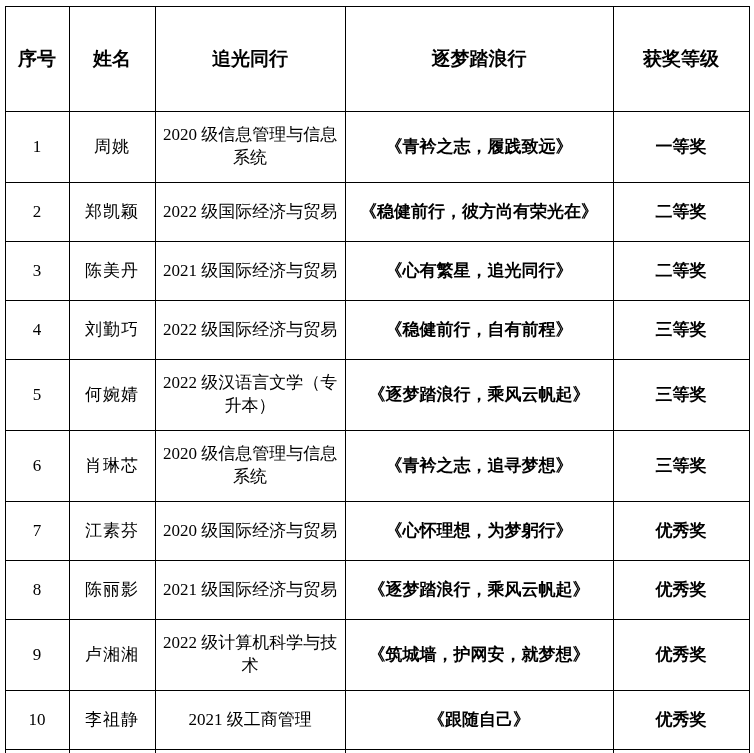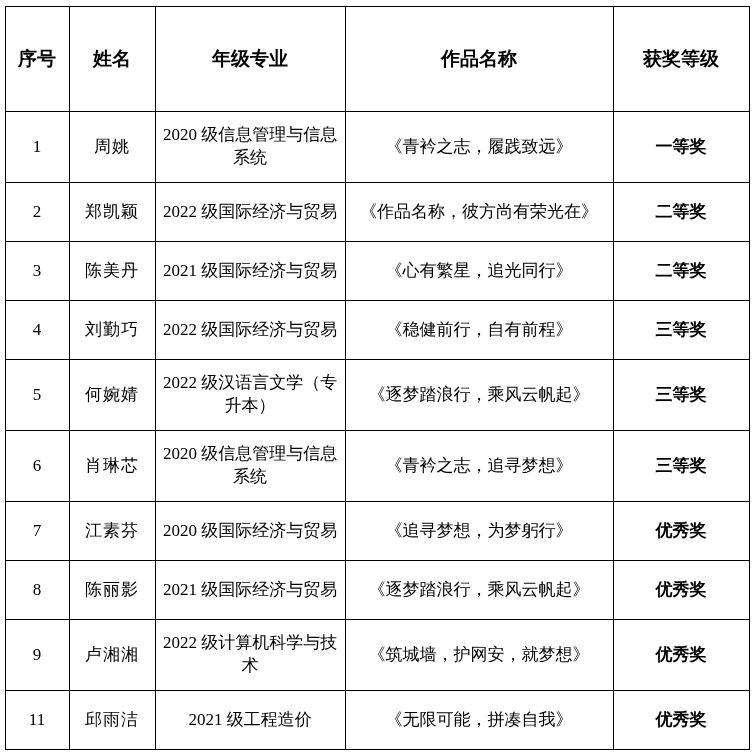--- a/index.html
+++ b/index.html
@@ -52,57 +52,57 @@
   col.c-major   { width: 190px; }
   col.c-title   { width: 268px; }
   col.c-prize   { width: 136px; }
 
   tr.row-tall td { height: 62px; }
   tr.row-std td  { height: 50px; }
 
   .cell-no    { font-size: 17px; }
   .cell-name  { font-size: 17px; letter-spacing: 1px; }
   .cell-major { font-size: 17px; }
-  .cell-title { font-size: 17px; }
+  .cell-title { font-size: 17px; font-weight: bold; }
   .cell-prize { font-size: 17px; font-weight: bold; }
 </style>
 </head>
 <body>
 
 <div class="sheet">
   <table class="award-table">
     <colgroup>
       <col class="c-no">
       <col class="c-name">
       <col class="c-major">
       <col class="c-title">
       <col class="c-prize">
     </colgroup>
     <thead>
       <tr>
         <th>序号</th>
         <th>姓名</th>
-        <th>年级专业</th>
-        <th>作品名称</th>
+        <th>追光同行</th>
+        <th>逐梦踏浪行</th>
         <th>获奖等级</th>
       </tr>
     </thead>
     <tbody>
       <tr class="row-tall">
         <td class="cell-no">1</td>
         <td class="cell-name">周姚</td>
         <td class="cell-major">2020 级信息管理与信息系统</td>
         <td class="cell-title">《青衿之志，履践致远》</td>
         <td class="cell-prize">一等奖</td>
       </tr>
       <tr class="row-std">
         <td class="cell-no">2</td>
         <td class="cell-name">郑凯颖</td>
         <td class="cell-major">2022 级国际经济与贸易</td>
-        <td class="cell-title">《作品名称，彼方尚有荣光在》</td>
+        <td class="cell-title">《稳健前行，彼方尚有荣光在》</td>
         <td class="cell-prize">二等奖</td>
       </tr>
       <tr class="row-std">
         <td class="cell-no">3</td>
         <td class="cell-name">陈美丹</td>
         <td class="cell-major">2021 级国际经济与贸易</td>
         <td class="cell-title">《心有繁星，追光同行》</td>
         <td class="cell-prize">二等奖</td>
       </tr>
       <tr class="row-std">
@@ -123,38 +123,45 @@
         <td class="cell-no">6</td>
         <td class="cell-name">肖琳芯</td>
         <td class="cell-major">2020 级信息管理与信息系统</td>
         <td class="cell-title">《青衿之志，追寻梦想》</td>
         <td class="cell-prize">三等奖</td>
       </tr>
       <tr class="row-std">
         <td class="cell-no">7</td>
         <td class="cell-name">江素芬</td>
         <td class="cell-major">2020 级国际经济与贸易</td>
-        <td class="cell-title">《追寻梦想，为梦躬行》</td>
+        <td class="cell-title">《心怀理想，为梦躬行》</td>
         <td class="cell-prize">优秀奖</td>
       </tr>
       <tr class="row-std">
         <td class="cell-no">8</td>
         <td class="cell-name">陈丽影</td>
         <td class="cell-major">2021 级国际经济与贸易</td>
         <td class="cell-title">《逐梦踏浪行，乘风云帆起》</td>
         <td class="cell-prize">优秀奖</td>
       </tr>
       <tr class="row-tall">
         <td class="cell-no">9</td>
         <td class="cell-name">卢湘湘</td>
         <td class="cell-major">2022 级计算机科学与技术</td>
         <td class="cell-title">《筑城墙，护网安，就梦想》</td>
         <td class="cell-prize">优秀奖</td>
       </tr>
       <tr class="row-std">
+        <td class="cell-no">10</td>
+        <td class="cell-name">李祖静</td>
+        <td class="cell-major">2021 级工商管理</td>
+        <td class="cell-title">《跟随自己》</td>
+        <td class="cell-prize">优秀奖</td>
+      </tr>
+      <tr class="row-std">
         <td class="cell-no">11</td>
         <td class="cell-name">邱雨洁</td>
         <td class="cell-major">2021 级工程造价</td>
         <td class="cell-title">《无限可能，拼凑自我》</td>
         <td class="cell-prize">优秀奖</td>
       </tr>
     </tbody>
   </table>
 </div>
 

